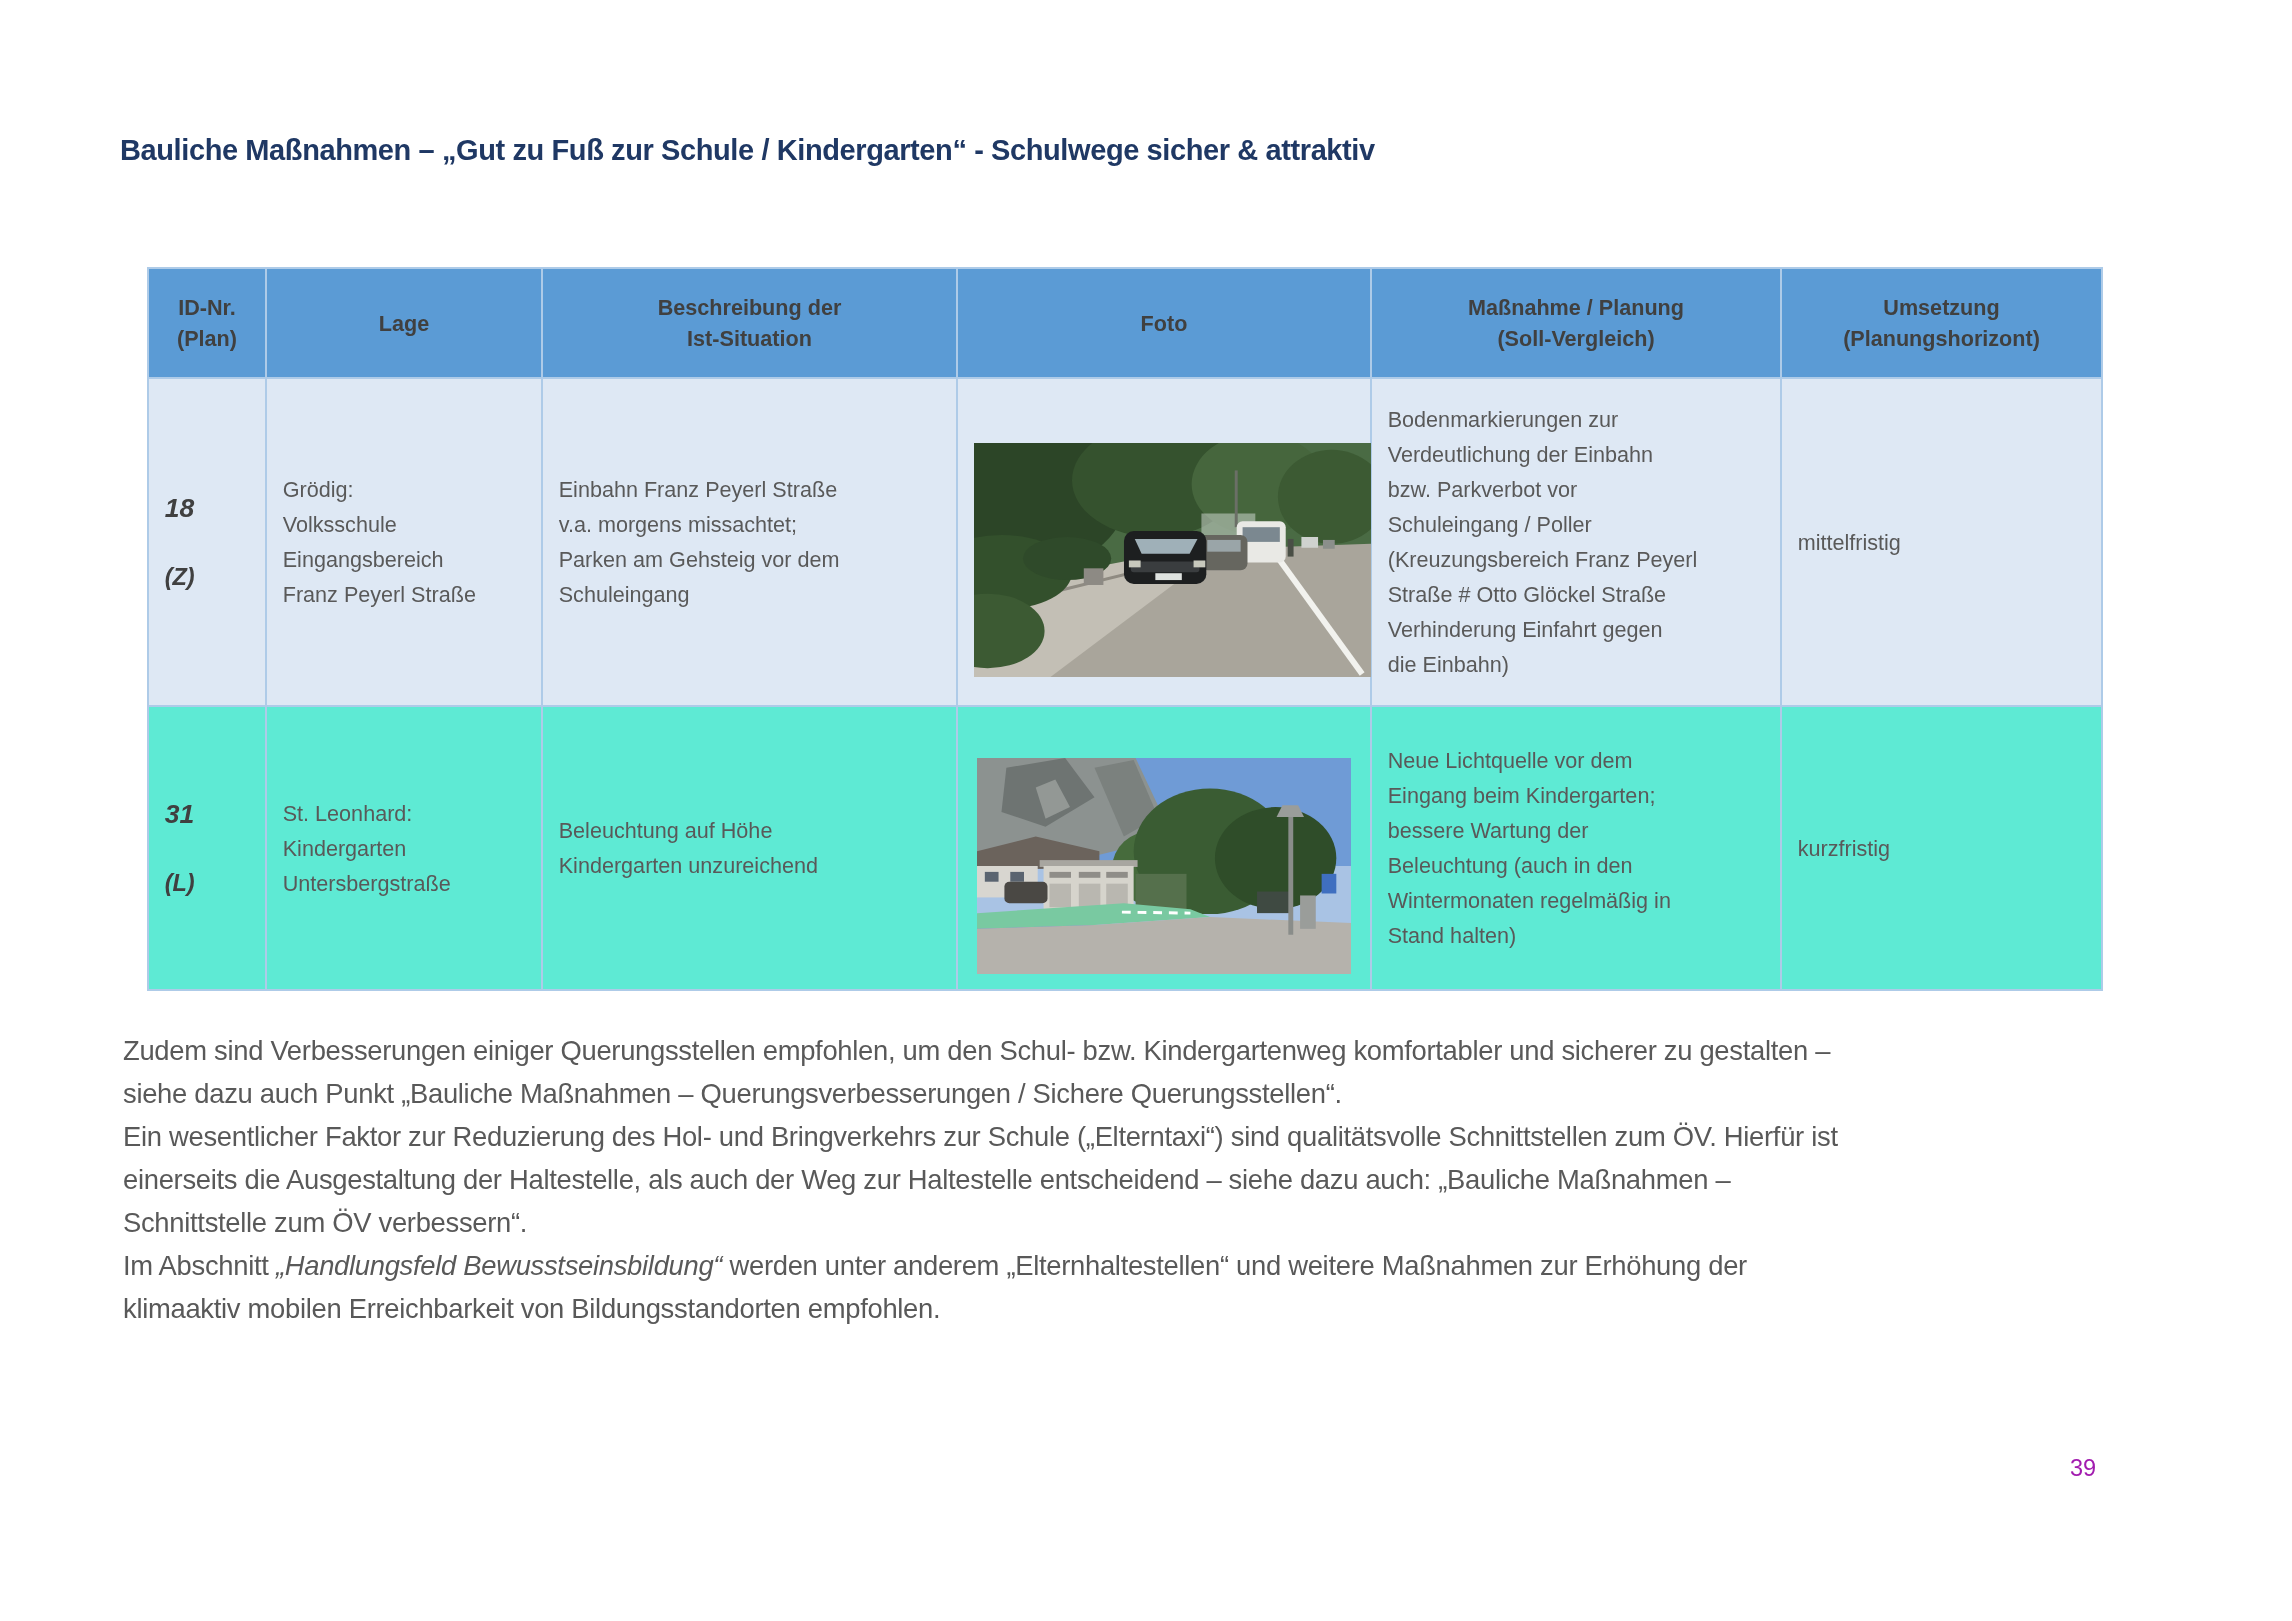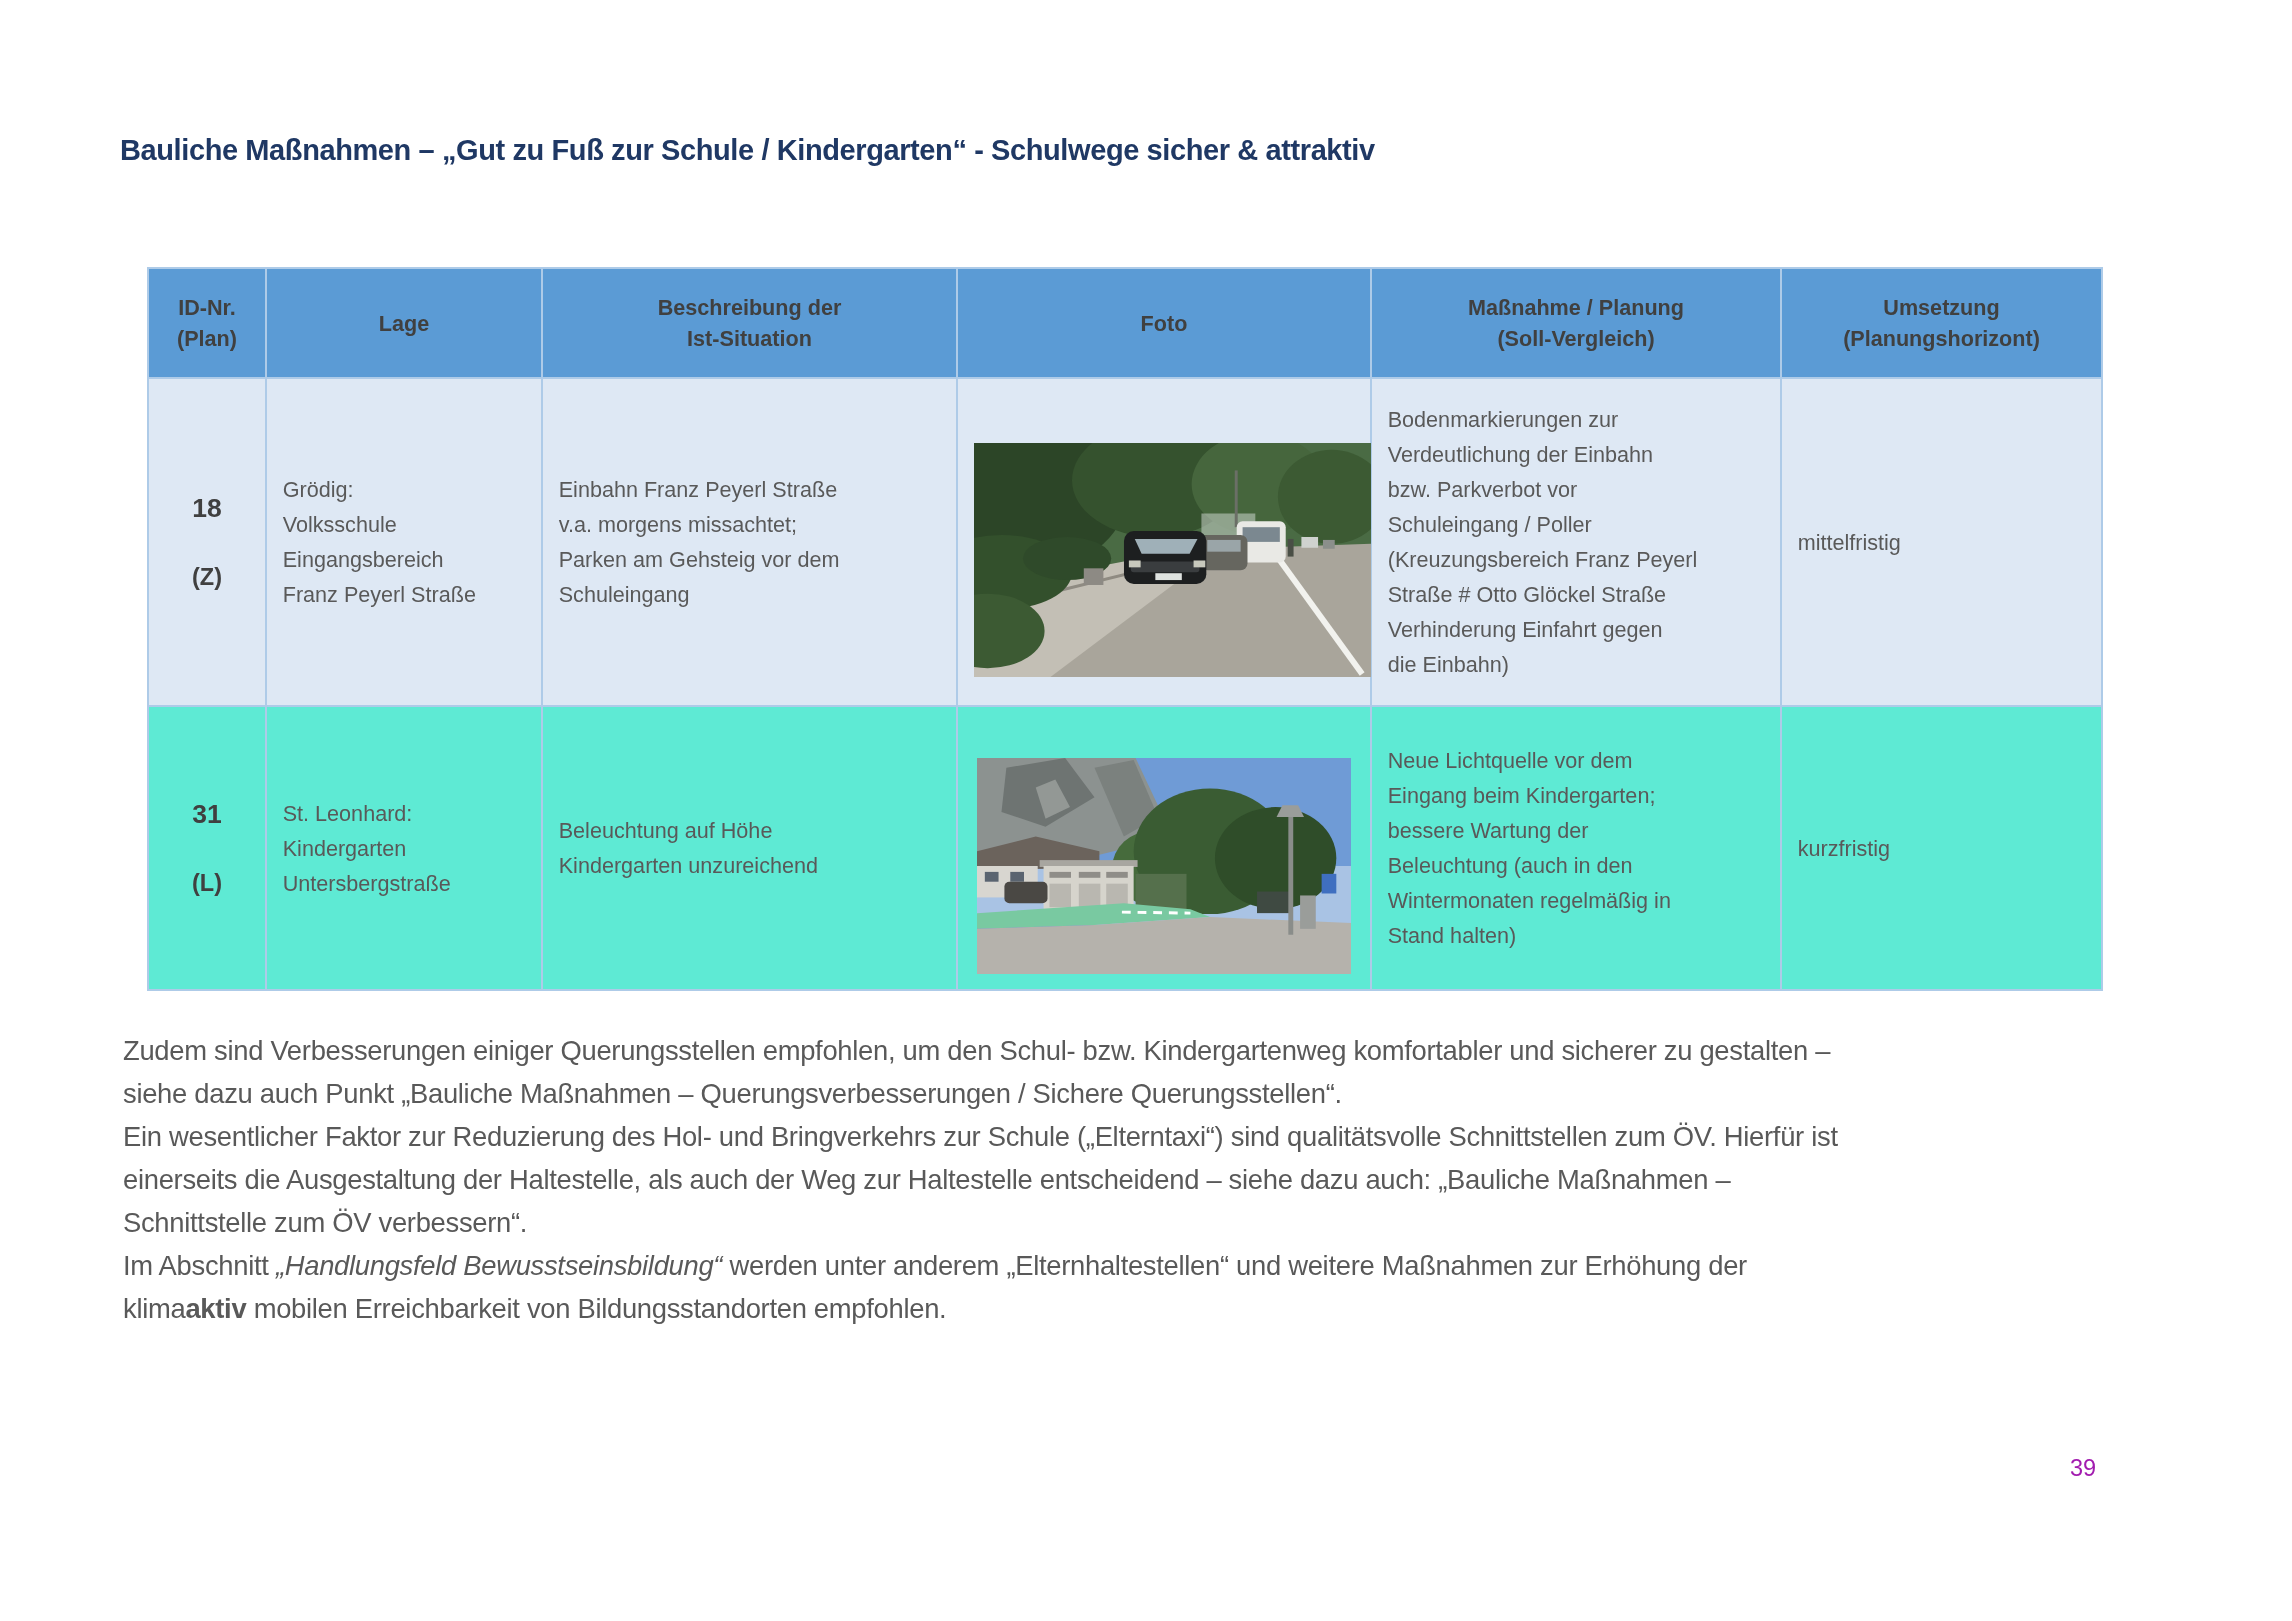--- a/index.html
+++ b/index.html
@@ -23,33 +23,33 @@
     white-space:pre-line; height:110px; padding:5.9px 9.8px; box-sizing:border-box;
   }
   table.measures td {
     font-size:21.6px; line-height:35px; color:#595959; vertical-align:middle;
     padding:11.8px 15.7px; white-space:pre-line; box-sizing:border-box;
   }
   tr.row-blue td { background:#DEE8F4; }
   tr.row-white td { background:#5eead4; }
   tr.body-row-1 { height:328px; }
   tr.body-row-2 { height:284px; }
-  td.id-cell { text-align:center; }
+  td.id-cell { text-align:left;font-style:italic; }
   .id-num { font-size:26.5px; font-weight:bold; color:#404040; line-height:35px; }
   .id-plan { font-size:23.5px; font-weight:bold; color:#404040; line-height:33px; }
   td.foto-cell { padding:0; text-align:center; }
   td.foto-cell svg { display:inline-block; vertical-align:middle; }
   td.umsetzung-cell { color:#C00000; font-size:22.5px; }
   .body-text {
     position:absolute; left:123px; top:1029px; width:2019px;
     font-size:27.4px; line-height:43px; letter-spacing:-0.3px; color:#595959;
   }
   .body-text p { margin:0; white-space:pre-line; }
   .body-text em { }
-  .body-text b { font-weight:bold;text-align:right; }
+  .body-text b { font-weight:normal;text-align:right; }
   .page-number {
     position:absolute; left:2070px; top:1455px; font-size:23.5px; color:#a21caf;
   }
 </style>
 </head>
 <body>
 
 <div class="page">
 
   <h1 class="title">Bauliche Maßnahmen – „Gut zu Fuß zur Schule / Kindergarten“ - Schulwege sicher &amp; attraktiv</h1>

